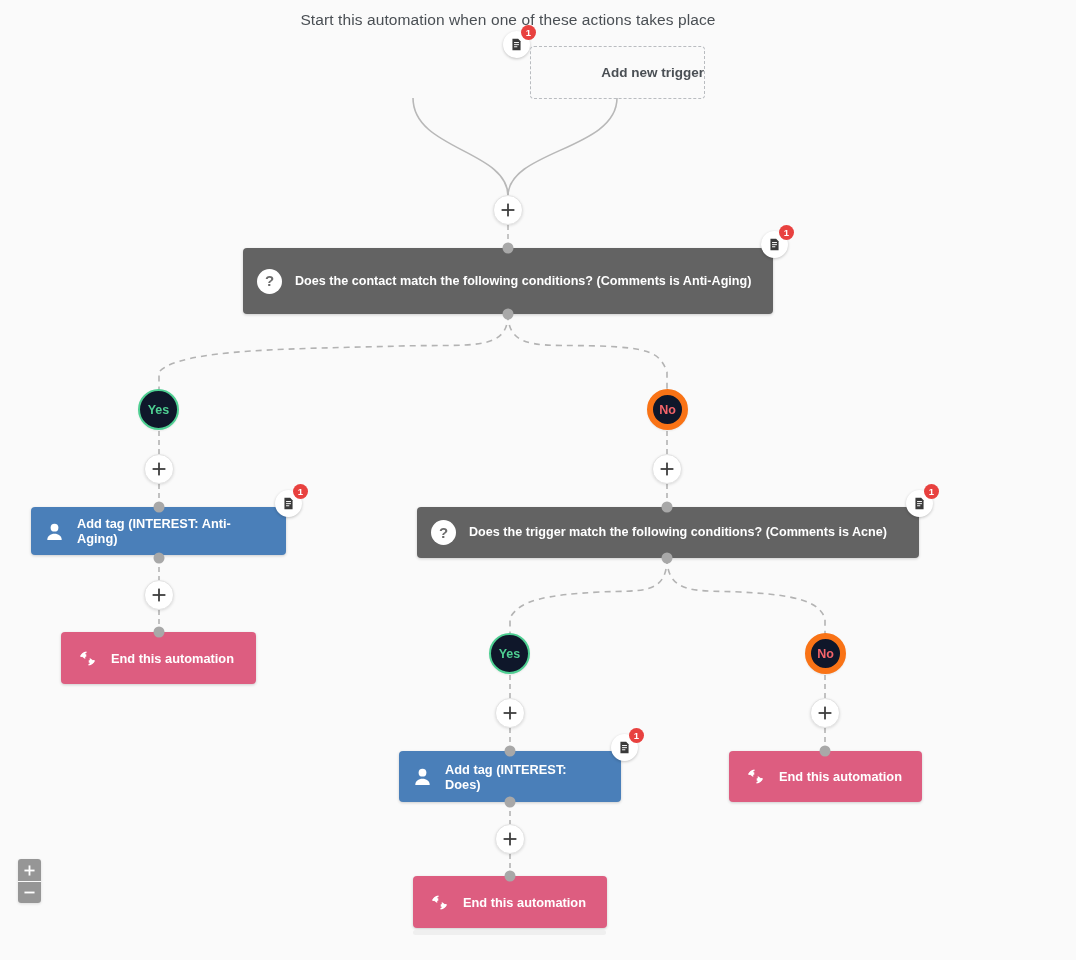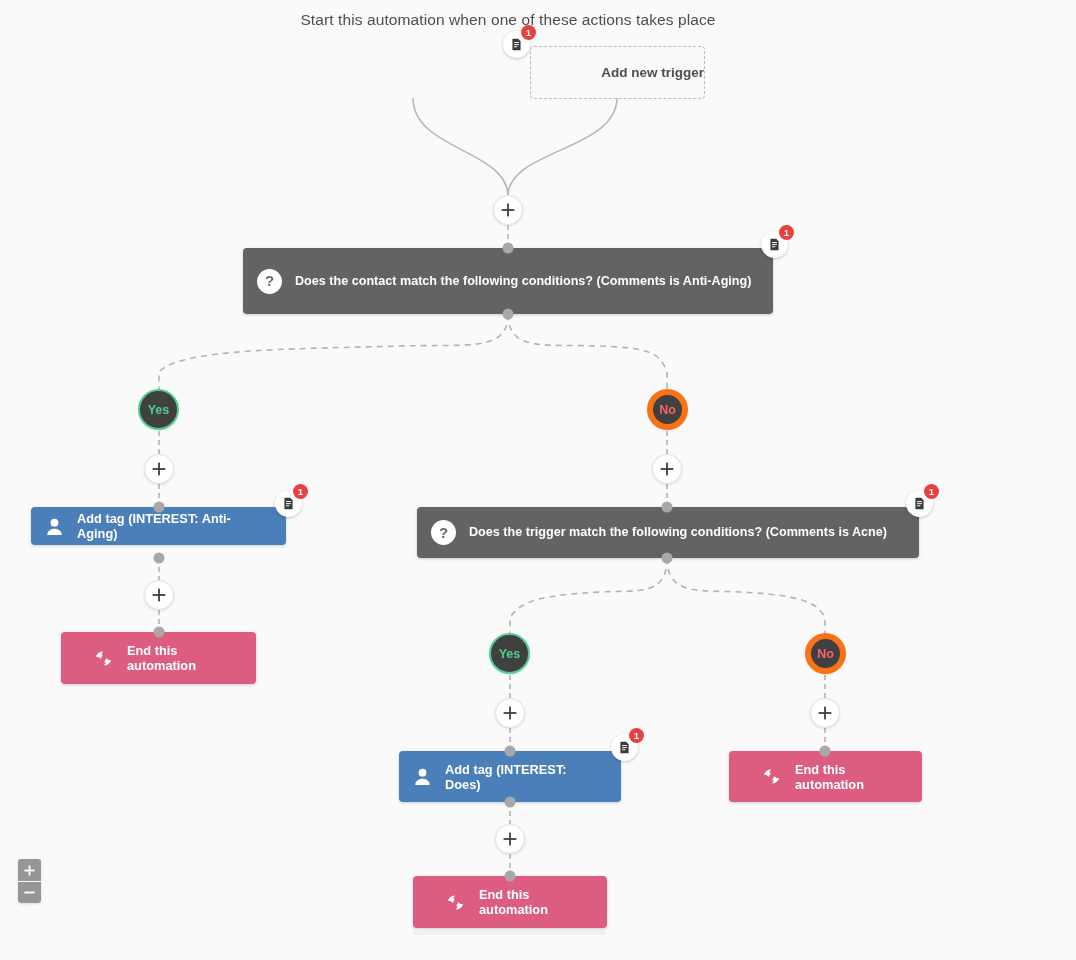--- a/index.html
+++ b/index.html
@@ -109,39 +109,39 @@
     font-size: 12.8px;
     font-weight: bold;
   }
   
   .action-pink {
     background: #dd5d80;
     border-radius: 4px;
     box-shadow: 0 1px 3px rgba(0,0,0,.18);
     display: flex;
     align-items: center;
-    padding: 0 18px 0 32px;
+    padding: 0 18px 0 16px;
     color: #ffffff;
     font-size: 12.8px;
     font-weight: bold;
   }
   .node-ico {
     flex: 0 0 auto;
     display: flex;
     align-items: center;
     justify-content: center;
     margin-right: 13px;
   }
 
   
   .branch {
     width: 41px;
     height: 41px;
     border-radius: 50%;
-    background: #404040;
+    background: #0f172a;
     display: flex;
     align-items: center;
     justify-content: center;
     font-size: 12.5px;
     font-weight: bold;
     box-shadow: 0 1px 2px rgba(0,0,0,.07);
   }
   .branch.yes { border: 2px solid #4ecf92; color: #4ecf92; }
   .branch.no  { border: 6px solid #f97316; color: #f4646a; }
 
@@ -324,21 +324,21 @@
     </svg>
   </div>
 
   <div class="node plus" style="left:652px; top:454px;">
     <svg width="14" height="14" viewBox="0 0 14 14">
       <rect x="6.1" y="0.6" width="1.8" height="12.8" fill="#3f3f3f"></rect>
       <rect x="0.6" y="6.1" width="12.8" height="1.8" fill="#3f3f3f"></rect>
     </svg>
   </div>
 
-  <div class="node action-blue" style="left:31px; top:507px; width:255px; height:38px;">
+  <div class="node action-blue" style="left:31px; top:507px; width:255px; height:48px;">
     <span class="node-ico">
       <svg width="19" height="19" viewBox="0 0 20 20">
         <circle cx="10" cy="6" r="4.1" fill="#ffffff"></circle>
         <path d="M2.4 19c0-4.2 3.4-6.6 7.6-6.6s7.6 2.4 7.6 6.6z" fill="#ffffff"></path>
       </svg>
     </span>
     <span>Add tag (INTEREST: Anti-Aging)</span>
   </div>
   <div class="dot" style="left:159px; top:507px;"></div>
   <div class="dot" style="left:159px; top:558px;"></div>

